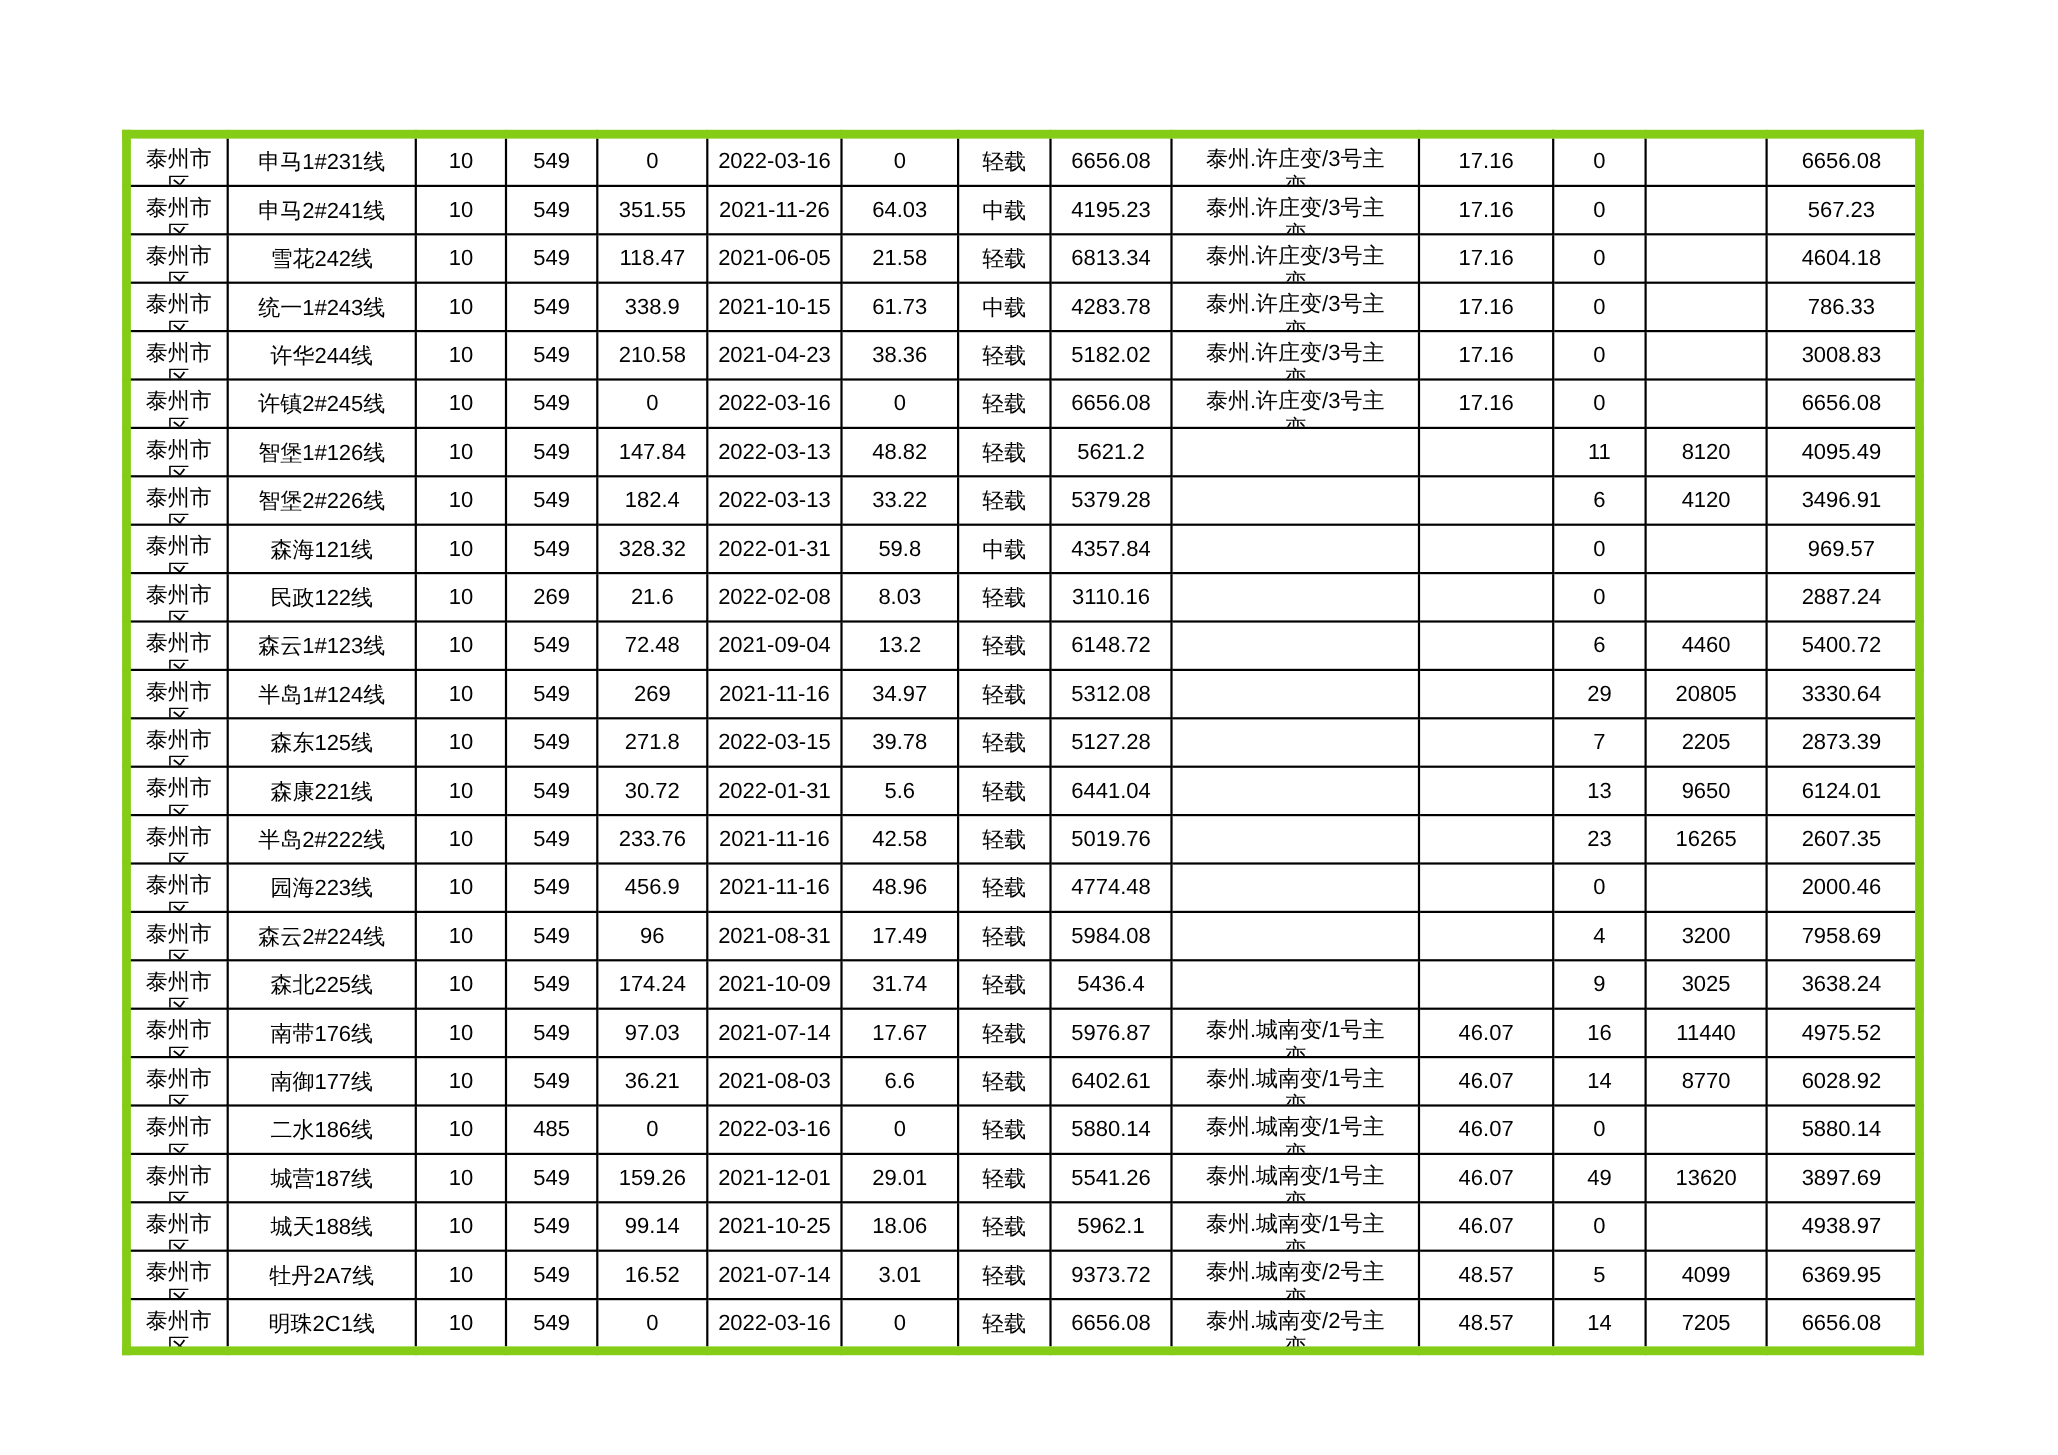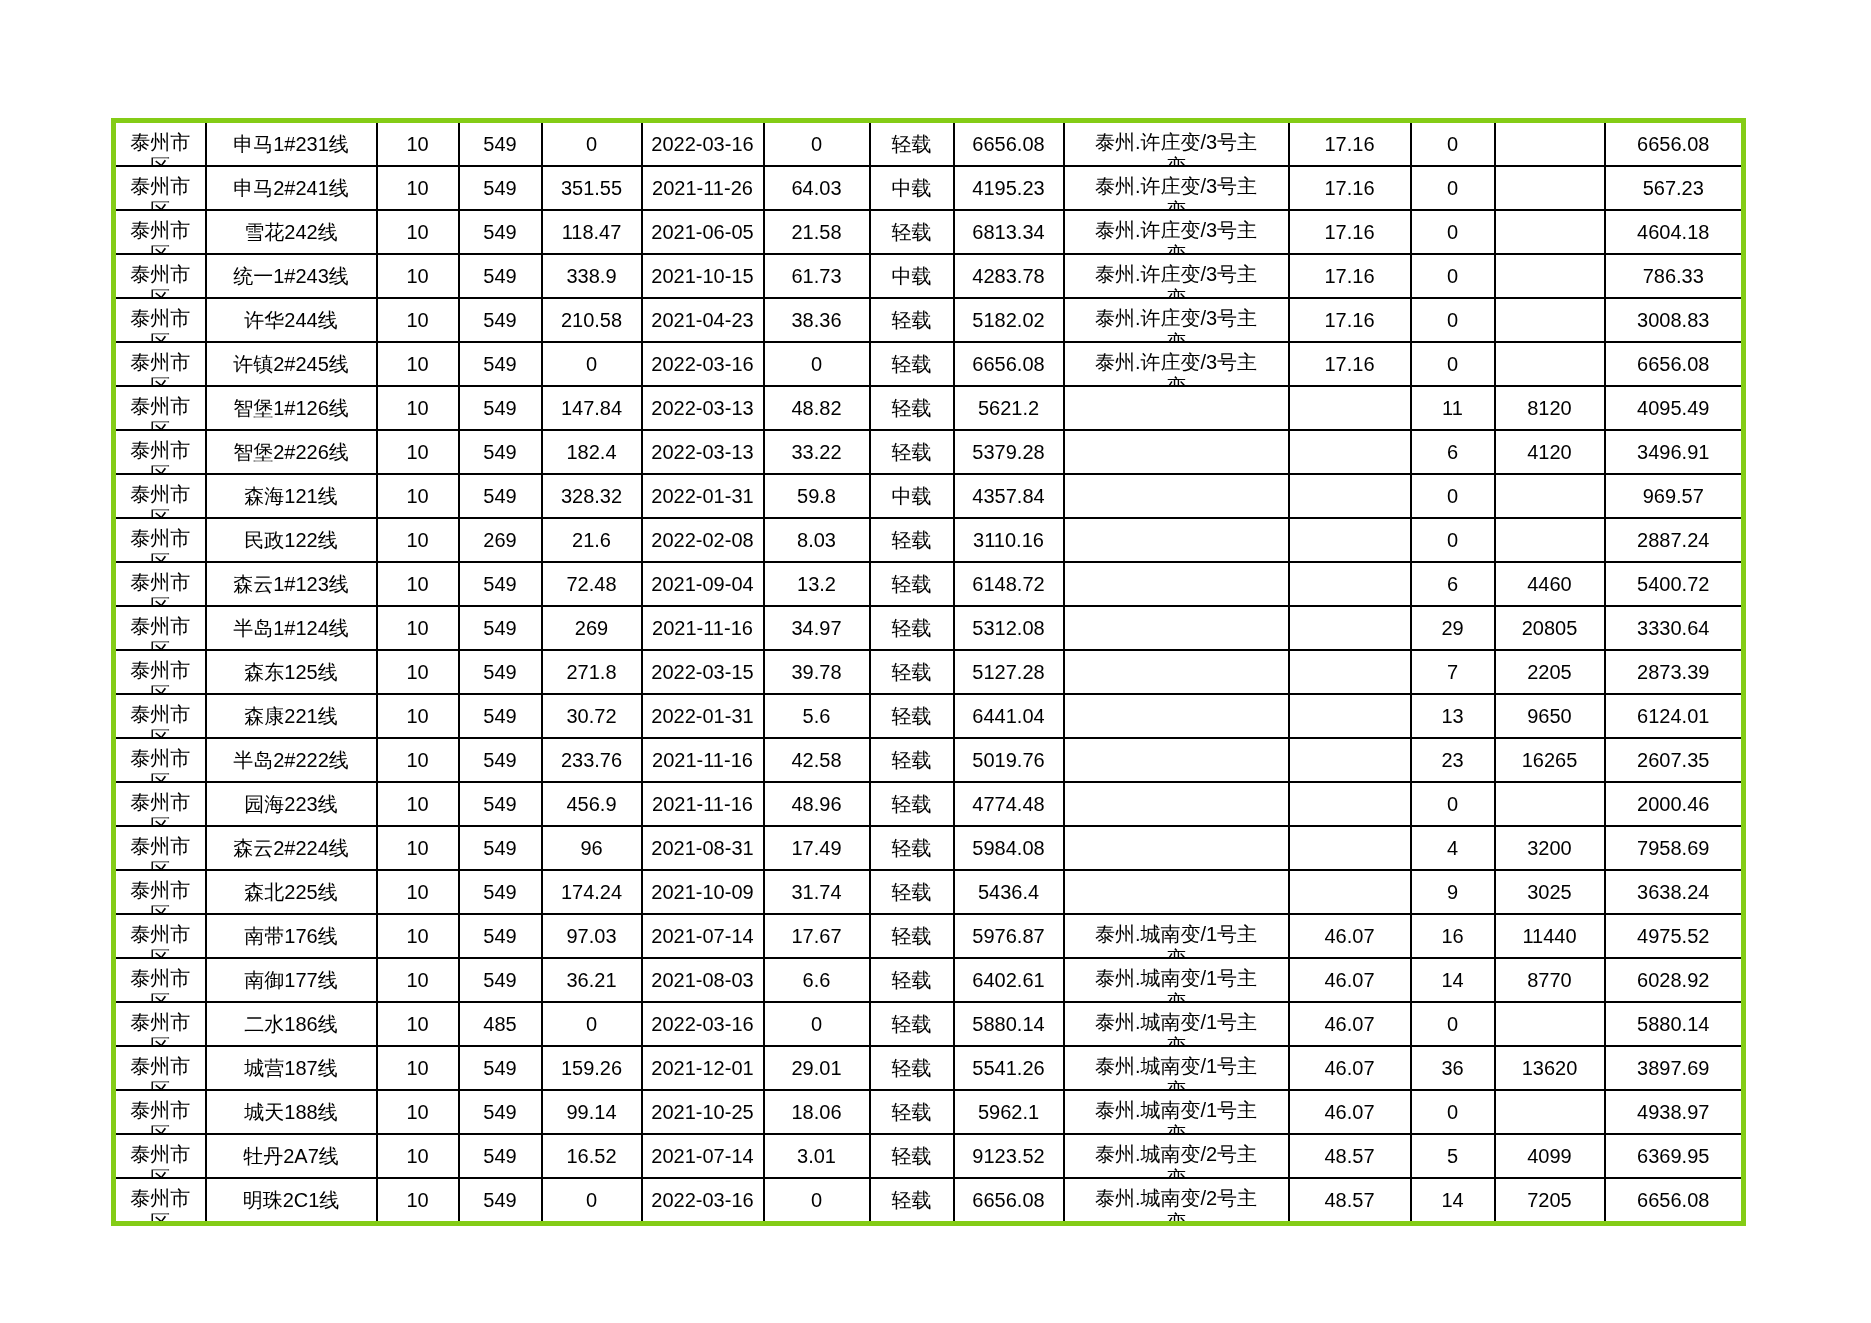--- a/index.html
+++ b/index.html
@@ -3,21 +3,21 @@
 <meta charset="utf-8">
 <style>
   html,body{margin:0;padding:0;}
   body{
     width:1871px;height:1323px;background:#ffffff;position:relative;
     font-family:"Liberation Sans","DejaVu Sans",sans-serif;color:#000;
   }
   table.grid{
     position:absolute;left:111px;top:118px;
     border-collapse:collapse;table-layout:fixed;
-    border:5px solid #84cc16;
+    border:8px solid #84cc16;
   }
   table.grid td{
     border:2px solid #000;
     height:42px;
     padding:0 2px;
     text-align:center;
     vertical-align:middle;
     font-size:20px;
     overflow:hidden;
     white-space:nowrap;
@@ -555,21 +555,21 @@
         <td>29.01</td>
         <td>轻载</td>
         <td>5541.26</td>
         <td class="clip2">
           <div class="wrap2">
             <span class="l1">泰州.城南变/1号主</span>
             <span class="l2">变</span>
           </div>
         </td>
         <td>46.07</td>
-        <td>36</td>
+        <td>49</td>
         <td>13620</td>
         <td>3897.69</td>
       </tr>
       <tr>
         <td class="clip2">
           <div class="wrap2">
             <span class="l1">泰州市</span>
             <span class="l2">区</span>
           </div>
         </td>
@@ -599,21 +599,21 @@
             <span class="l2">区</span>
           </div>
         </td>
         <td>牡丹2A7线</td>
         <td>10</td>
         <td>549</td>
         <td>16.52</td>
         <td>2021-07-14</td>
         <td>3.01</td>
         <td>轻载</td>
-        <td>9123.52</td>
+        <td>9373.72</td>
         <td class="clip2">
           <div class="wrap2">
             <span class="l1">泰州.城南变/2号主</span>
             <span class="l2">变</span>
           </div>
         </td>
         <td>48.57</td>
         <td>5</td>
         <td>4099</td>
         <td>6369.95</td>

